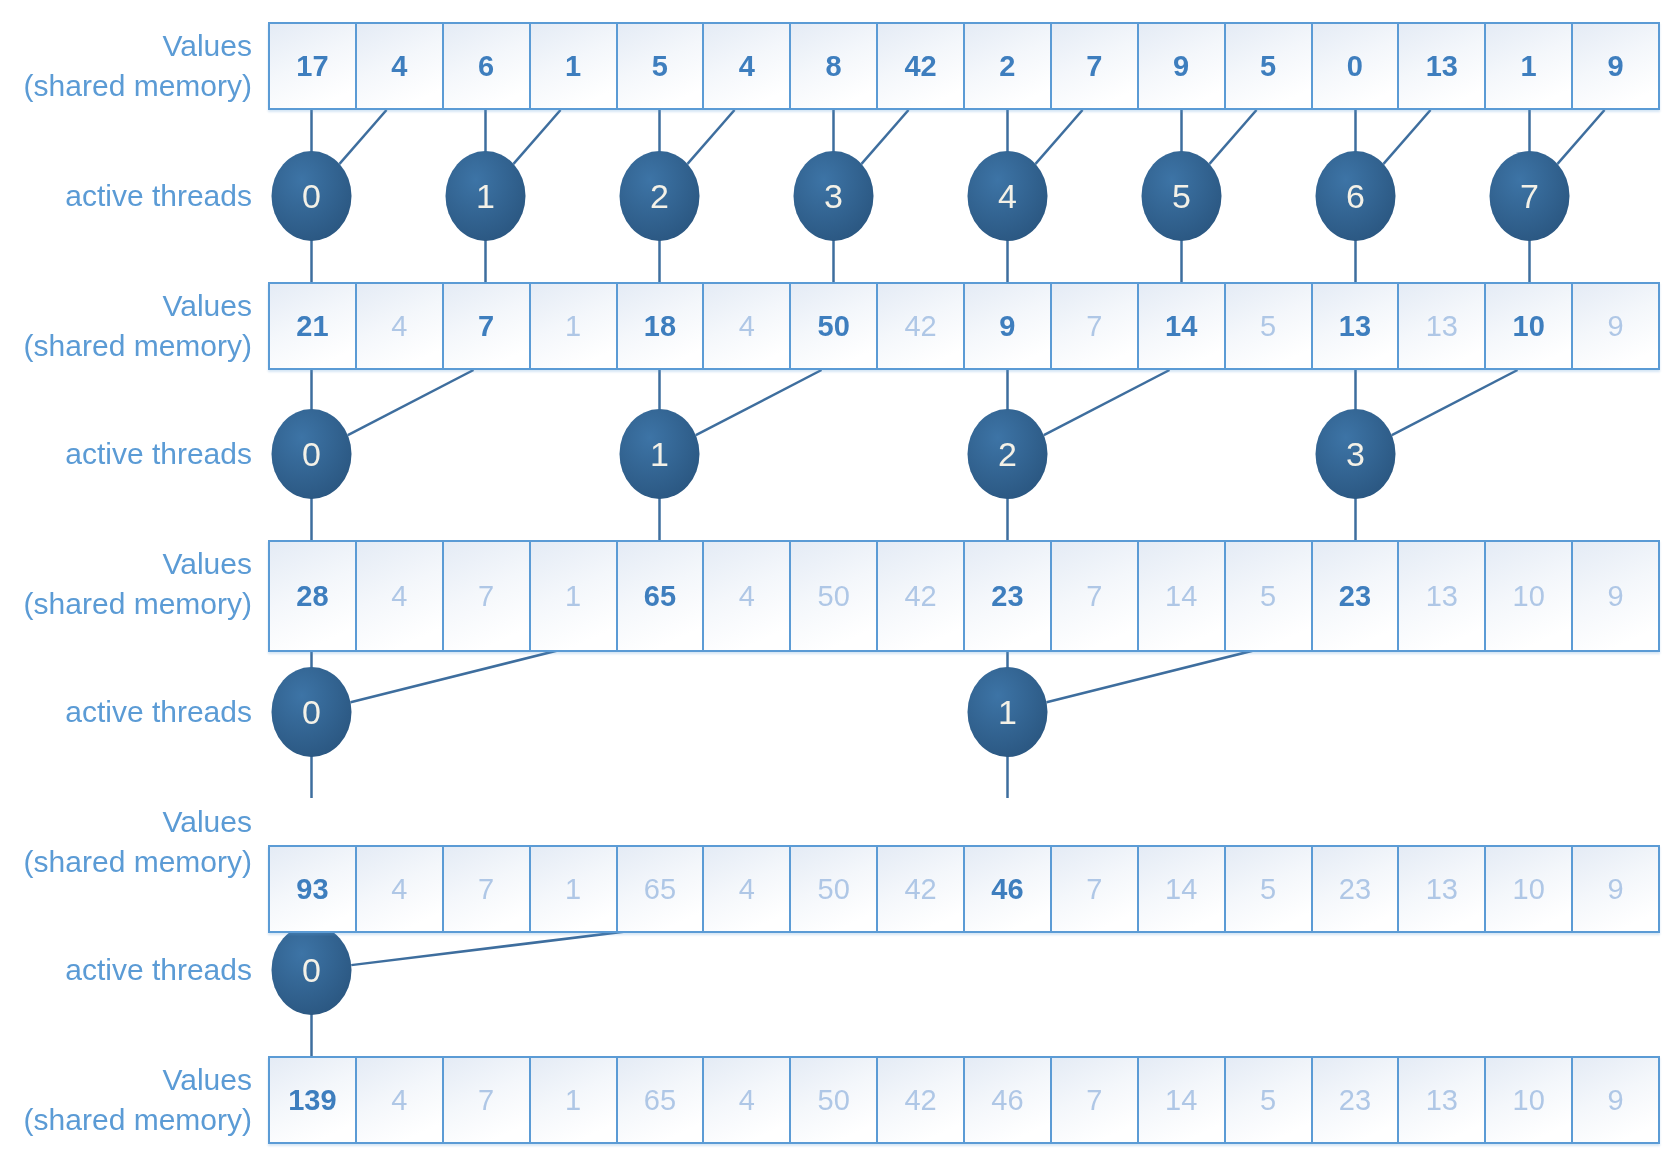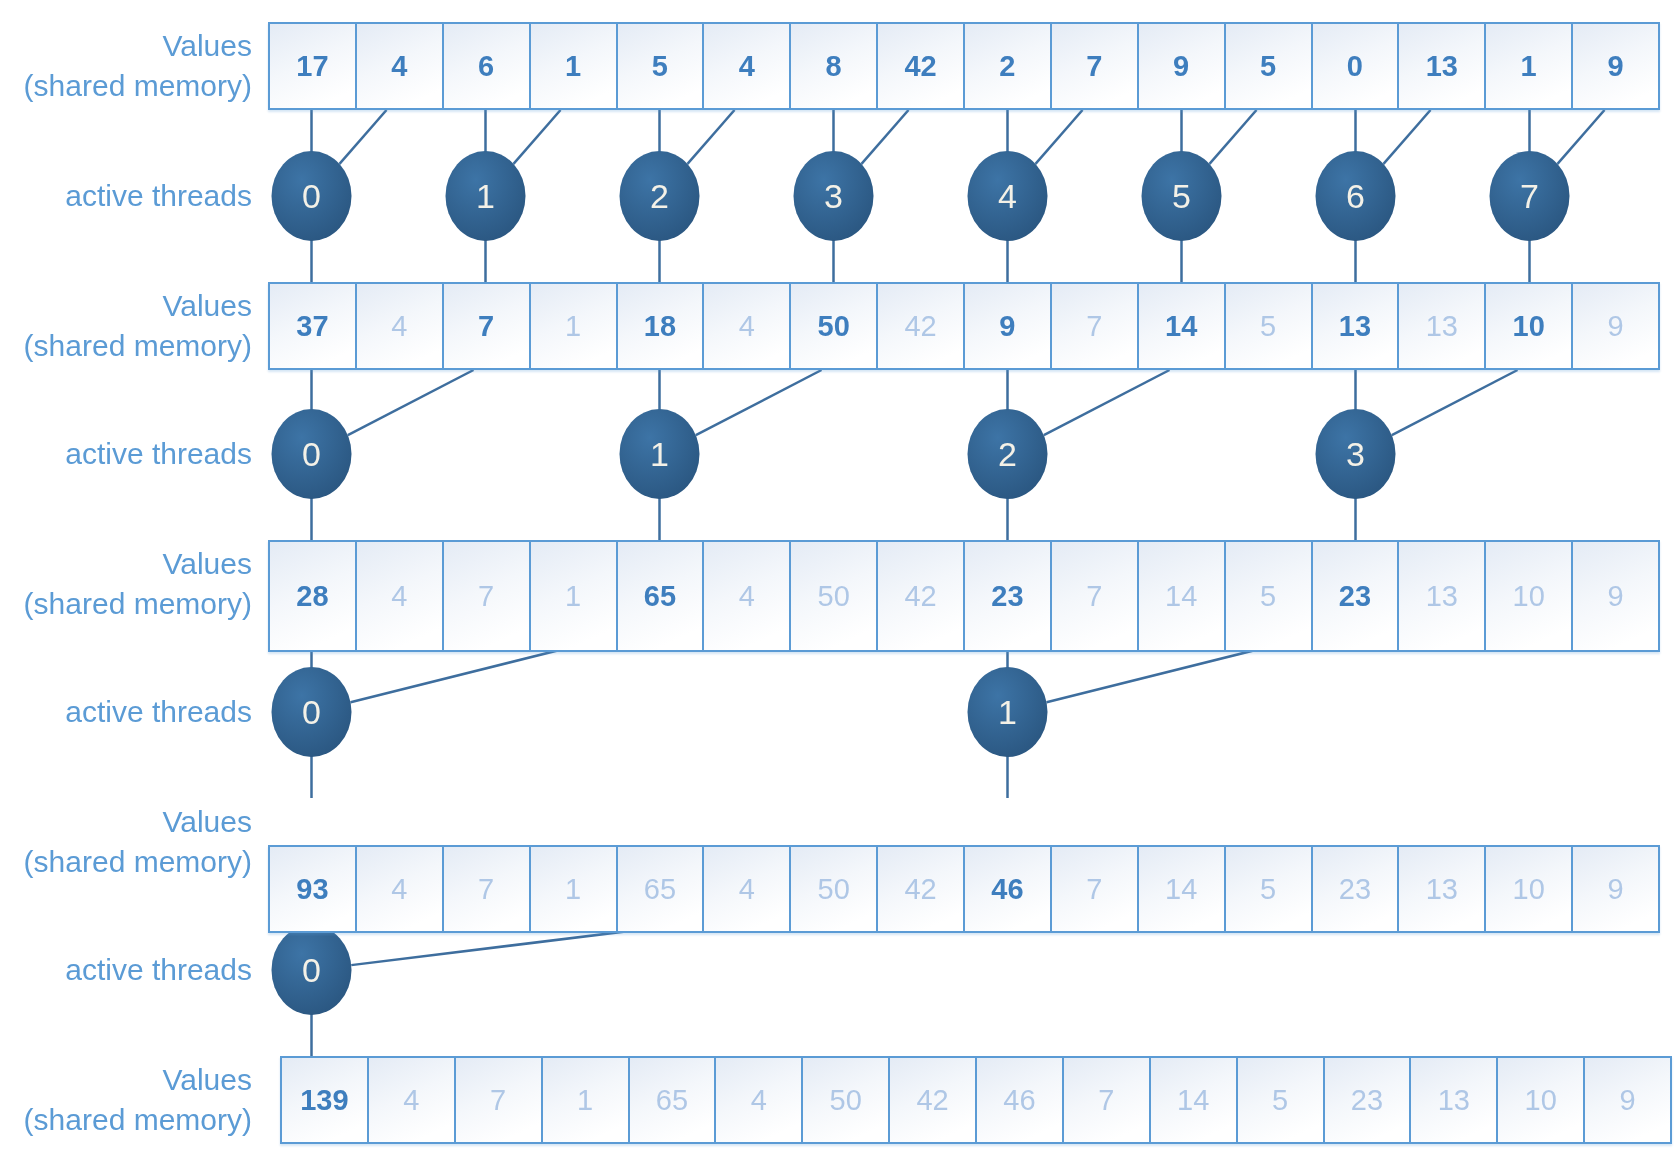--- a/index.html
+++ b/index.html
@@ -195,21 +195,21 @@
         <div class="mem-cell">0</div>
         <div class="mem-cell">13</div>
         <div class="mem-cell">1</div>
         <div class="mem-cell">9</div>
       </div>
       <div class="side-label" style="top: 282px; height: 88px;">
         <span>Values</span>
         <span>(shared memory)</span>
       </div>
       <div class="mem-row" style="left: 268px; top: 282px; width: 1392px; height: 88px;">
-        <div class="mem-cell">37</div>
+        <div class="mem-cell">21</div>
         <div class="mem-cell stale">4</div>
         <div class="mem-cell">7</div>
         <div class="mem-cell stale">1</div>
         <div class="mem-cell">18</div>
         <div class="mem-cell stale">4</div>
         <div class="mem-cell">50</div>
         <div class="mem-cell stale">42</div>
         <div class="mem-cell">9</div>
         <div class="mem-cell stale">7</div>
         <div class="mem-cell">14</div>
@@ -260,21 +260,21 @@
         <div class="mem-cell stale">5</div>
         <div class="mem-cell stale">23</div>
         <div class="mem-cell stale">13</div>
         <div class="mem-cell stale">10</div>
         <div class="mem-cell stale">9</div>
       </div>
       <div class="side-label" style="top: 1056px; height: 88px;">
         <span>Values</span>
         <span>(shared memory)</span>
       </div>
-      <div class="mem-row" style="left: 280px; top: 1056px; width: 1392px; height: 88px;">
+      <div class="mem-row" style="left: 268px; top: 1056px; width: 1392px; height: 88px;">
         <div class="mem-cell">139</div>
         <div class="mem-cell stale">4</div>
         <div class="mem-cell stale">7</div>
         <div class="mem-cell stale">1</div>
         <div class="mem-cell stale">65</div>
         <div class="mem-cell stale">4</div>
         <div class="mem-cell stale">50</div>
         <div class="mem-cell stale">42</div>
         <div class="mem-cell stale">46</div>
         <div class="mem-cell stale">7</div>

